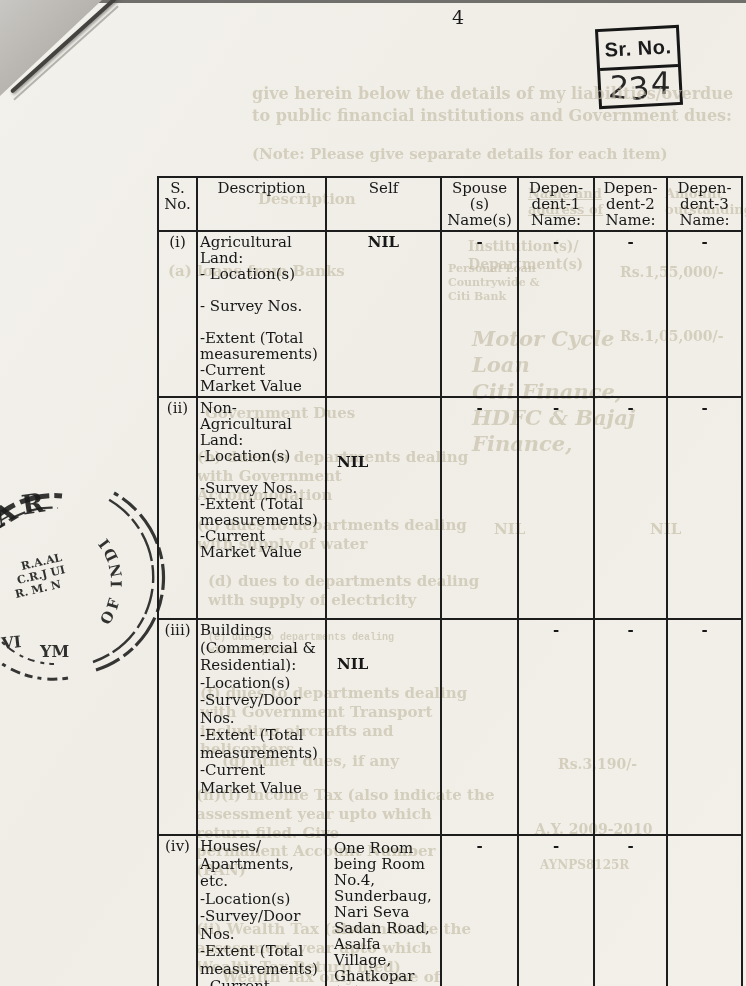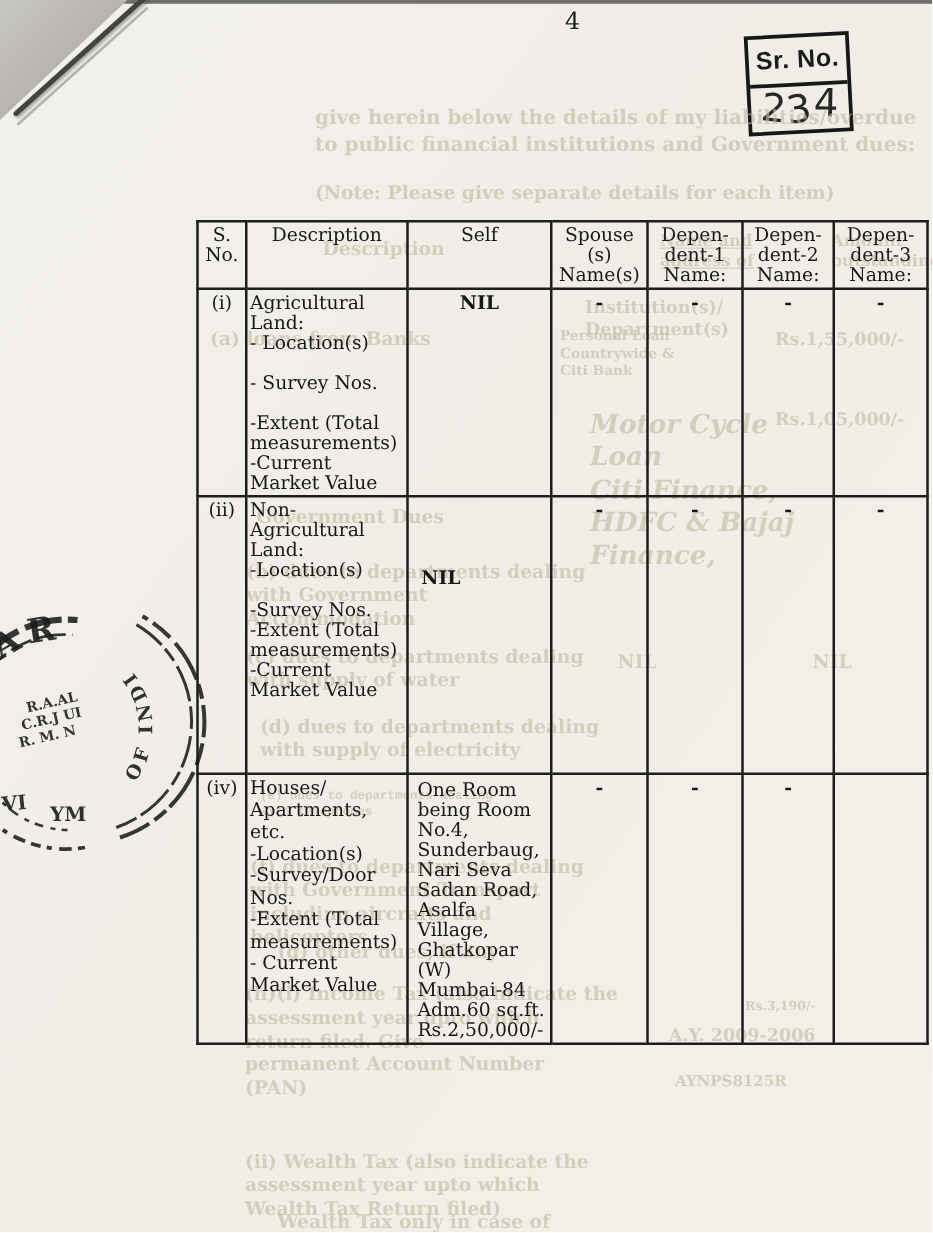--- a/index.html
+++ b/index.html
@@ -145,22 +145,22 @@
       <div class="ghost" style="left: 200px; top: 684px; font-size: 15px;">(f) dues to departments dealing
 with Government Transport
 including aircrafts and
 helicopters</div>
       <div class="ghost" style="left: 222px; top: 752px; font-size: 15px;">(g) other dues, if any</div>
       <div class="ghost" style="left: 196px; top: 786px; font-size: 15px;">(h)(i) Income Tax (also indicate the
 assessment year upto which
 return filed. Give
 permanent Account Number
 (PAN)</div>
-      <div class="ghost" style="left: 558px; top: 800px; font-size: 10px; margin-left: 38px;">Rs.3,190/-</div>
-      <div class="ghost" style="left: 535px; top: 821px; font-size: 14px;">A.Y. 2009-2006</div>
+      <div class="ghost" style="left: 558px; top: 756px; font-size: 14px;">Rs.3,190/-</div>
+      <div class="ghost" style="left: 535px; top: 821px; font-size: 14px;">A.Y. 2009-2010</div>
       <div class="ghost" style="left: 540px; top: 858px; font-size: 12px;">AYNPS8125R</div>
       <div class="ghost" style="left: 196px; top: 920px; font-size: 15px;">(ii) Wealth Tax (also indicate the
 assessment year upto which
 Wealth Tax Return filed)</div>
       <div class="ghost" style="left: 222px; top: 968px; font-size: 15px;">Wealth Tax only in case of</div>
     </div>
 
 
 
   <table class="assets">
@@ -221,20 +221,38 @@
 -Extent (Total
 measurements)
 -Current
 Market Value</td>
       <td class="self left">NIL</td>
       <td class="dash">-</td>
       <td class="dash">-</td>
       <td class="dash">-</td>
       <td class="dash">-</td>
     </tr>
+    <tr class="r3">
+      <td class="sno">(iii)</td>
+      <td class="desc">Buildings
+(Commercial &amp;
+Residential):
+-Location(s)
+-Survey/Door
+Nos.
+-Extent (Total
+measurements)
+-Current
+Market Value</td>
+      <td class="self left">NIL</td>
+      <td class="dash"></td>
+      <td class="dash">-</td>
+      <td class="dash">-</td>
+      <td class="dash">-</td>
+    </tr>
     <tr class="r4">
       <td class="sno">(iv)</td>
       <td class="desc">Houses/
 Apartments,
 etc.
 -Location(s)
 -Survey/Door
 Nos.
 -Extent (Total
 measurements)

